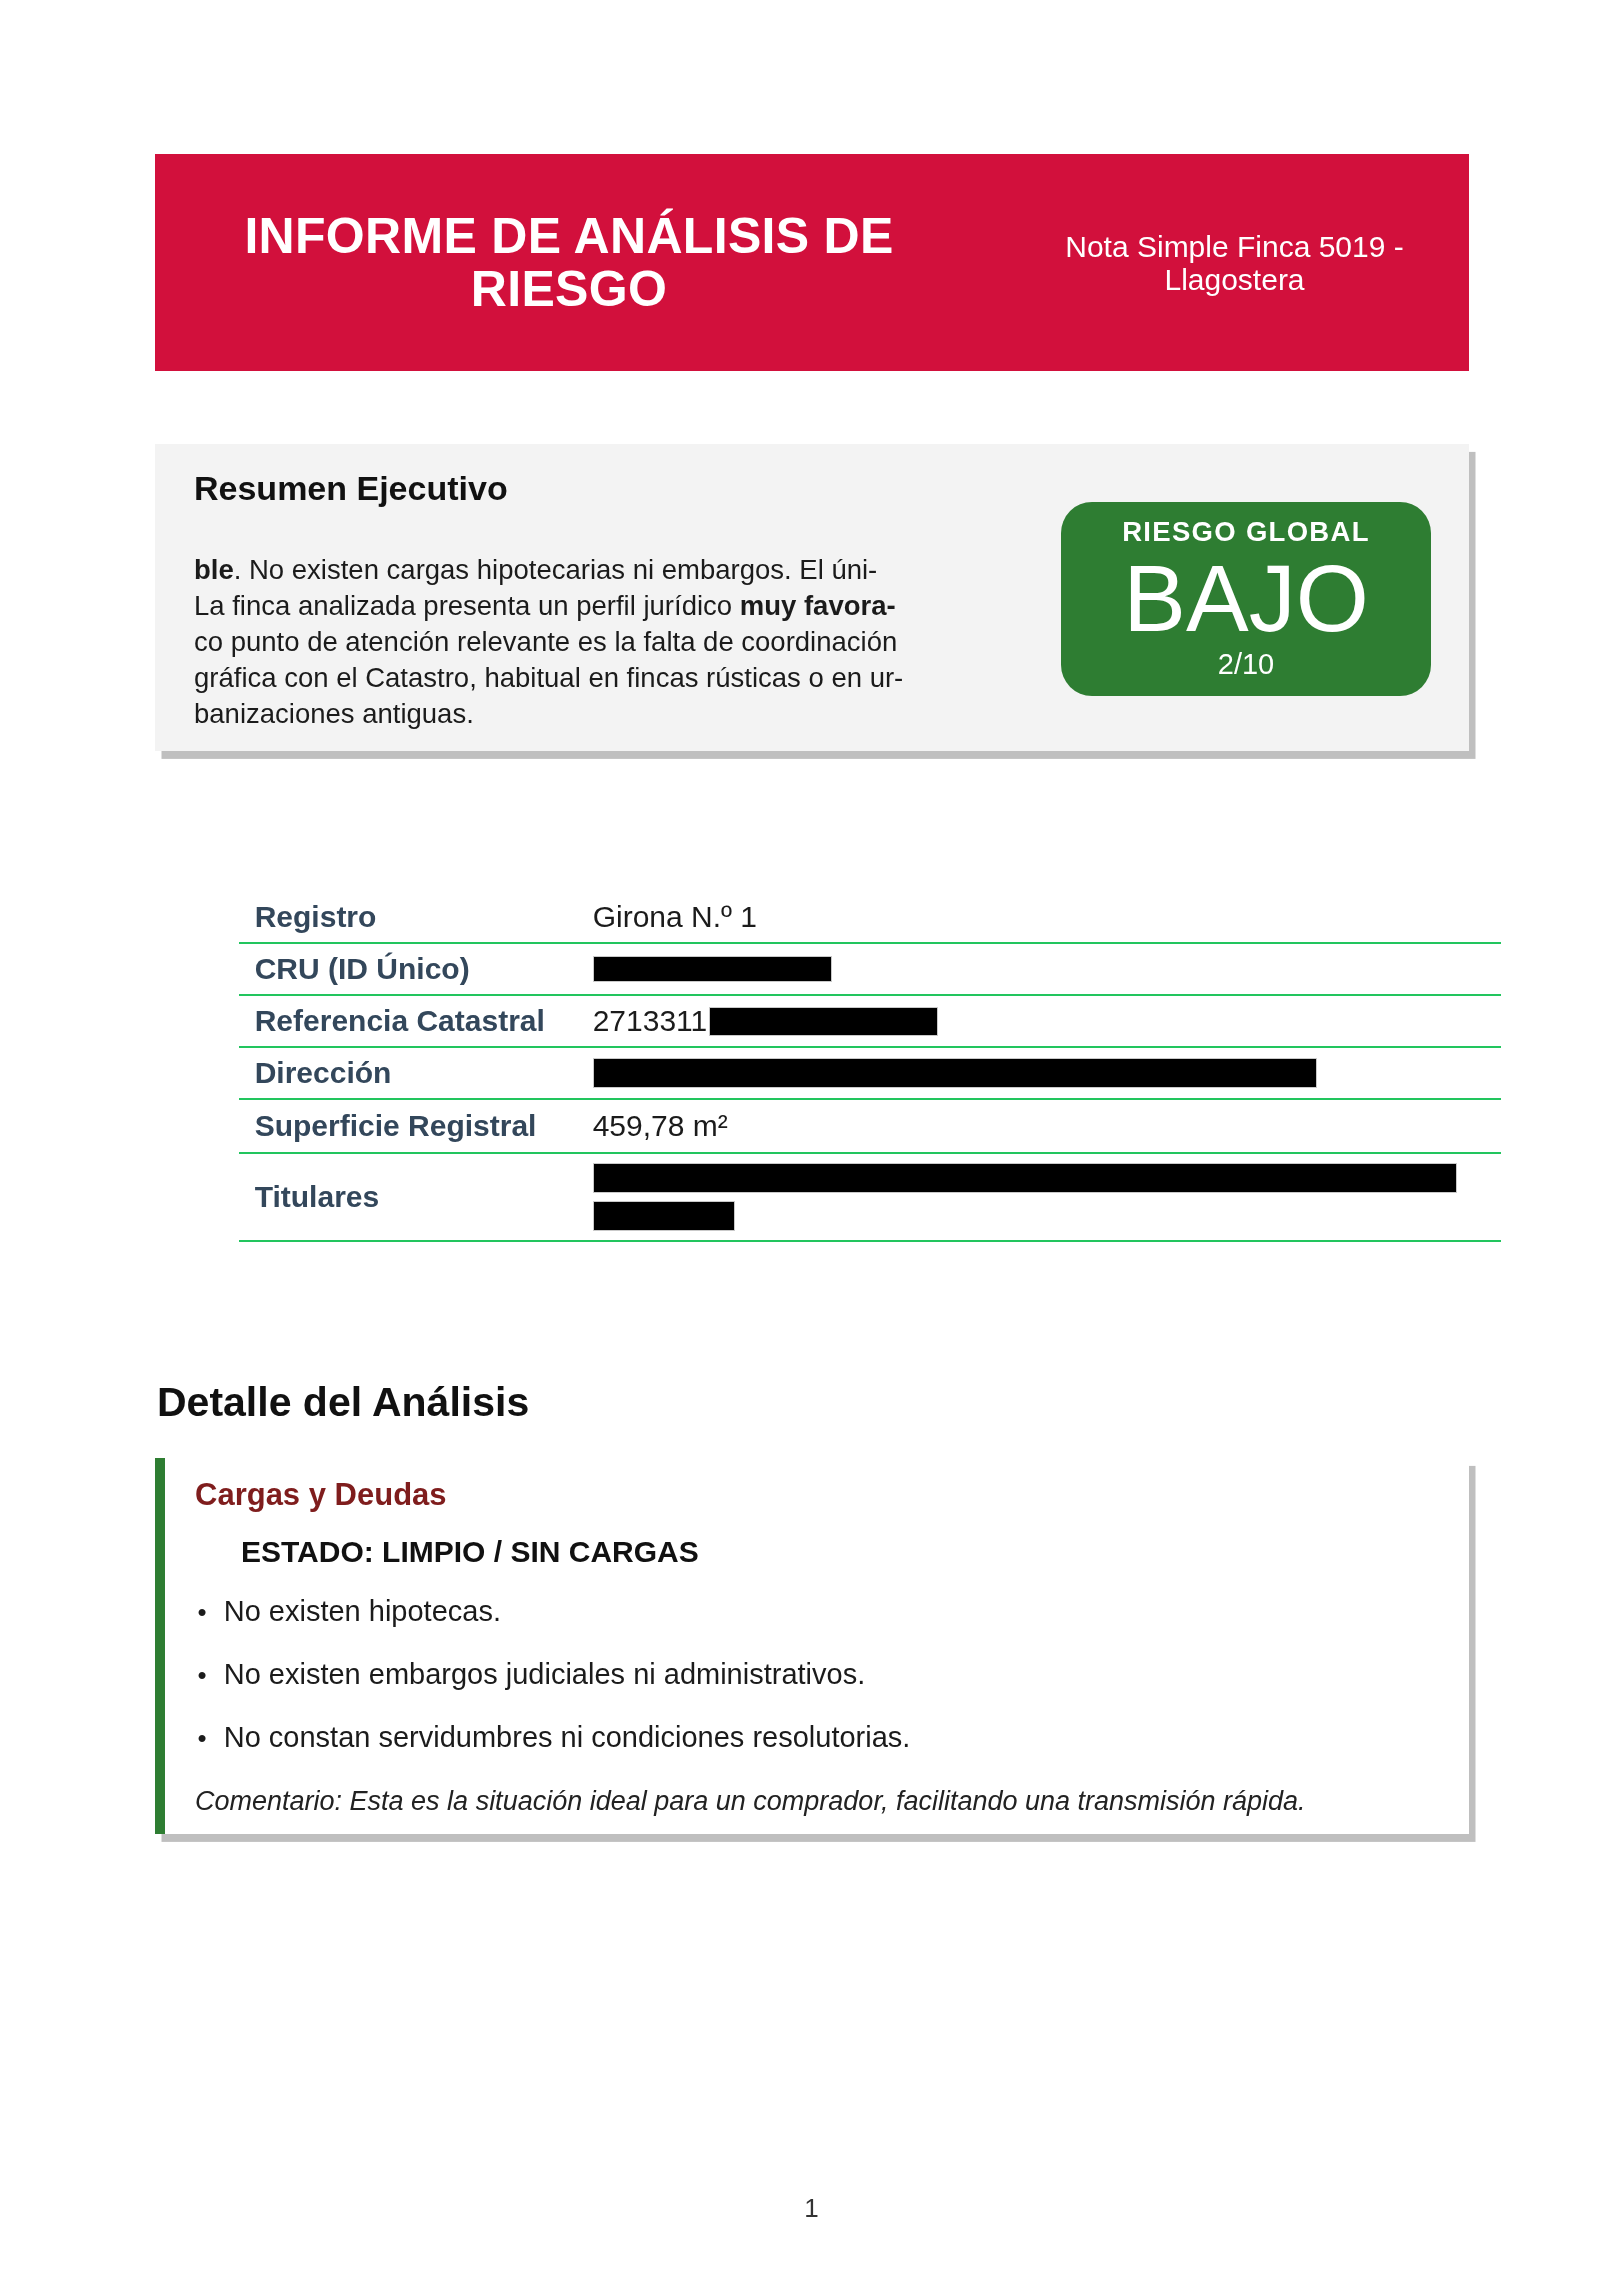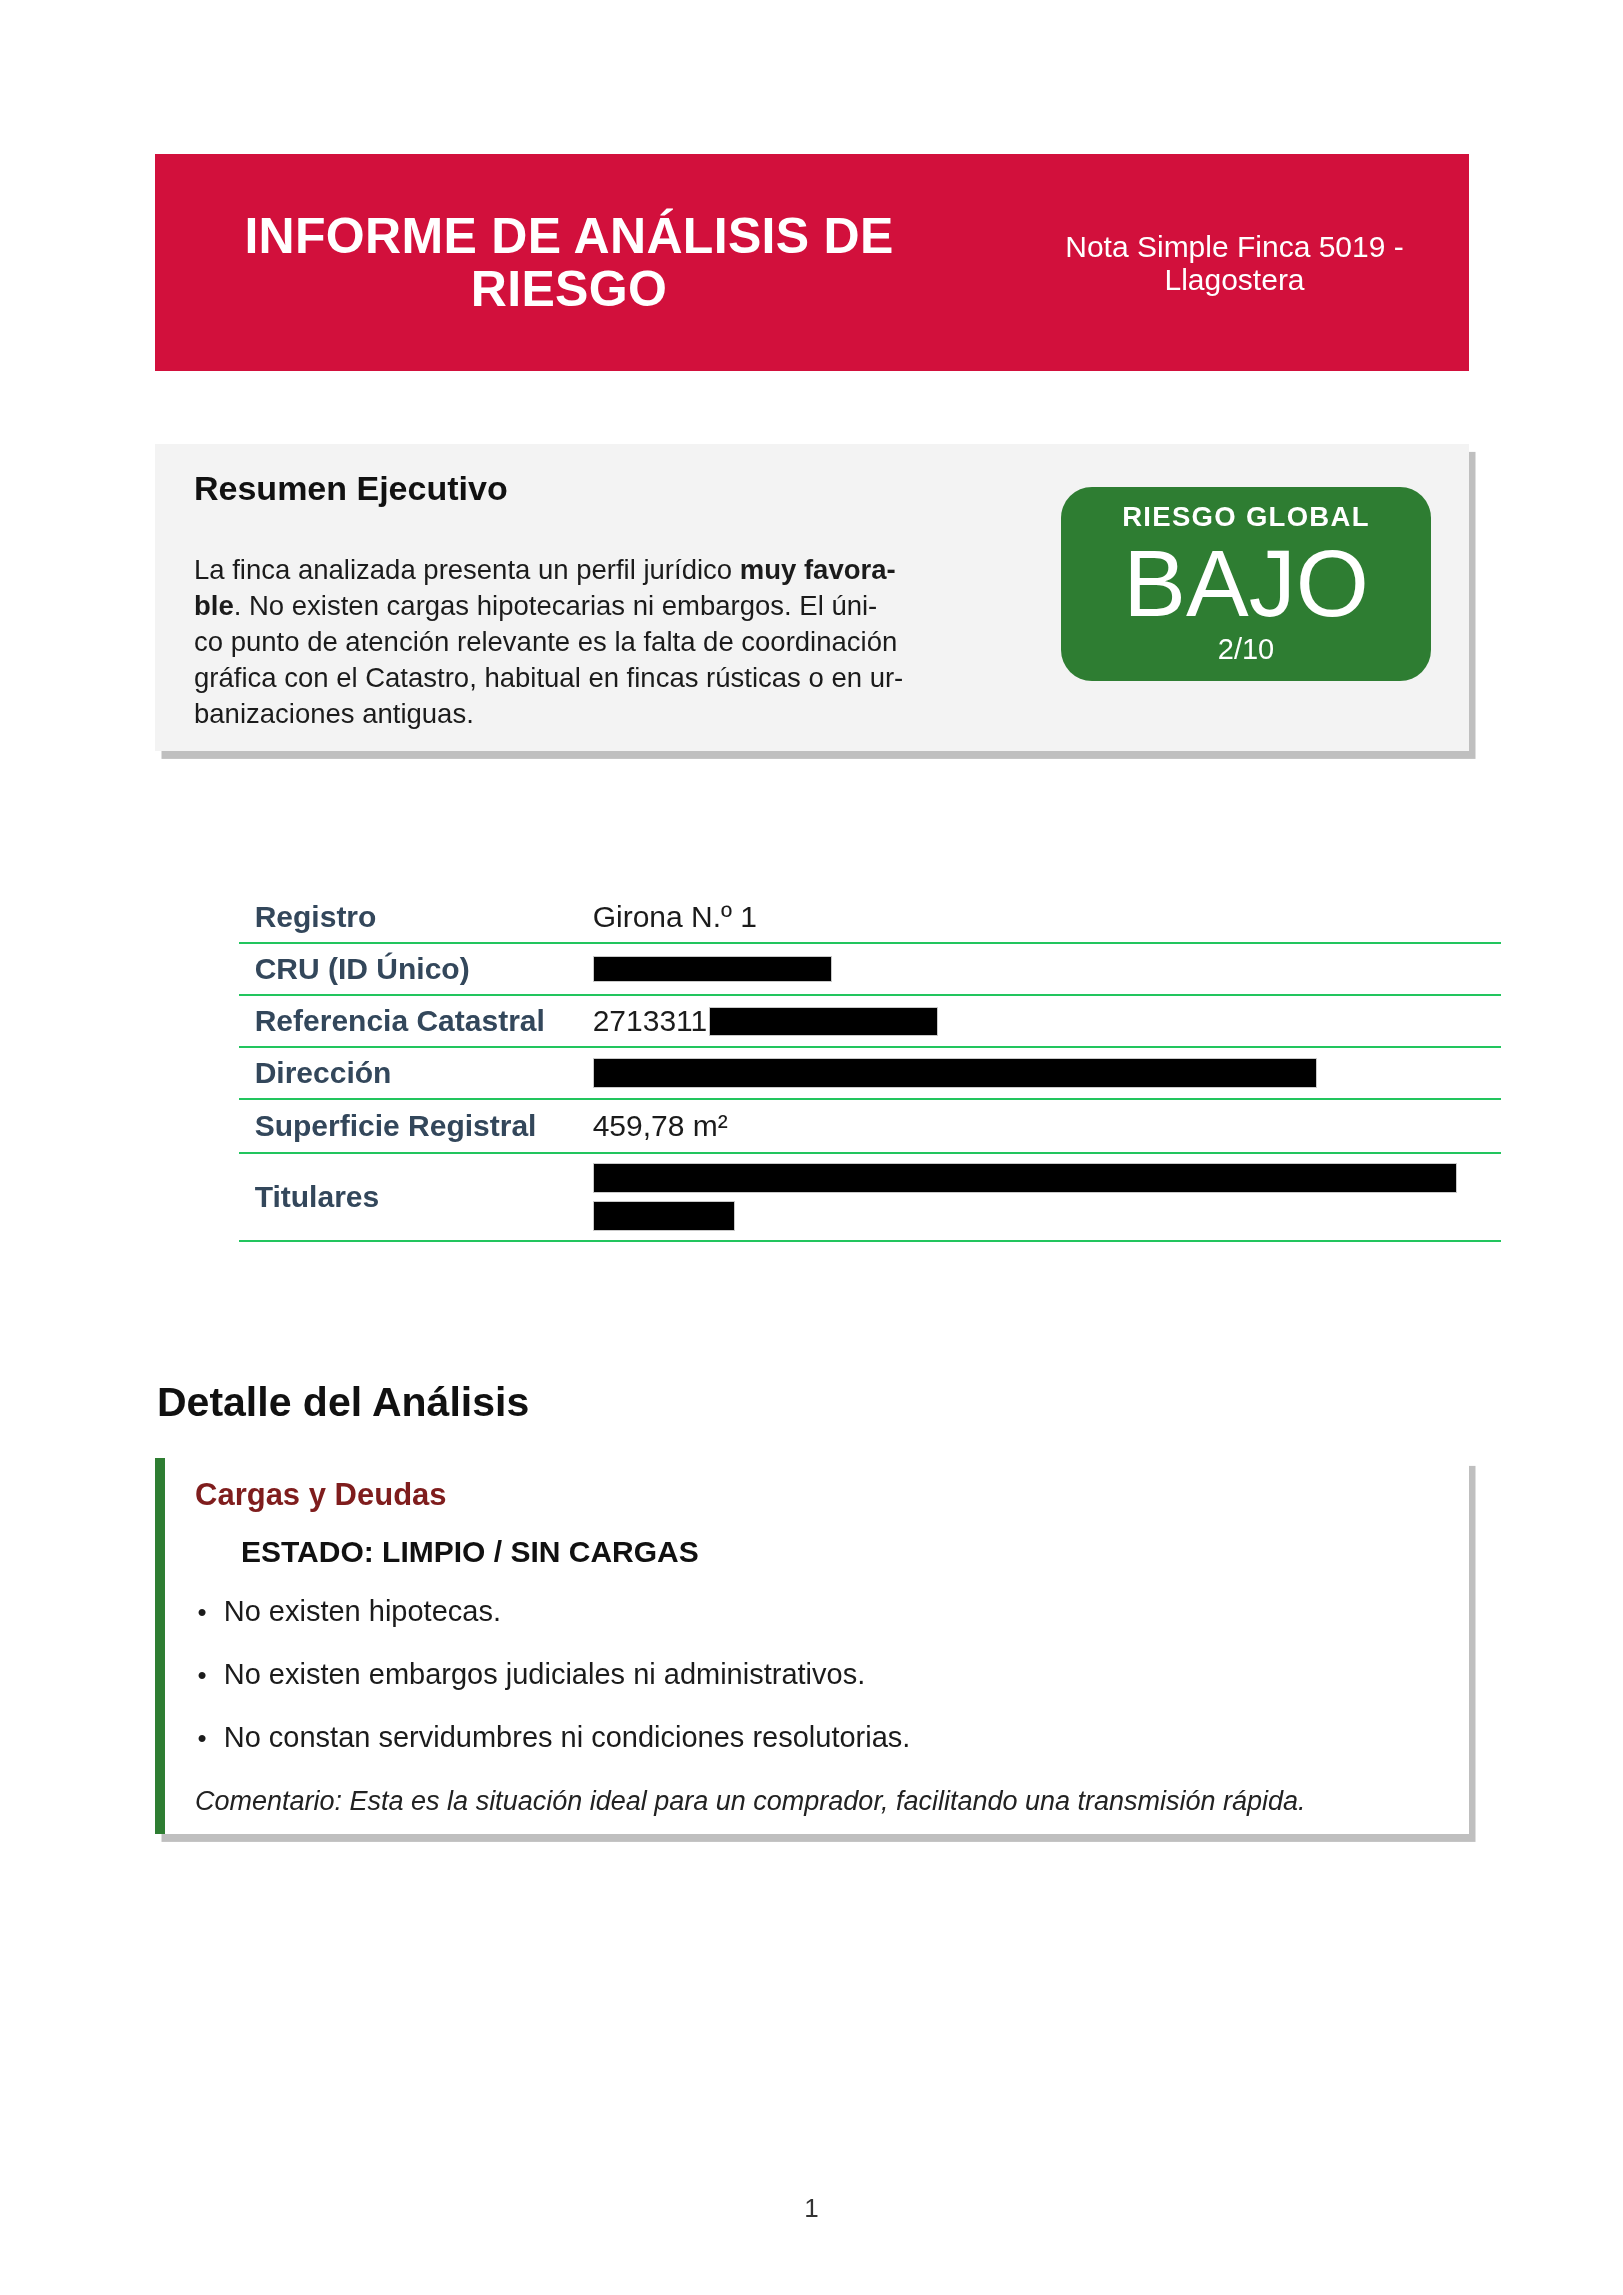--- a/index.html
+++ b/index.html
@@ -60,21 +60,21 @@
     width: 844px;
     font-size: 27.5px;
     line-height: 36px;
     color: #1b1b1b;
   }
   .jline { white-space: nowrap; }
   .jline b { font-weight: bold; }
 
   .risk-badge {
     position: absolute;
-    left: 906px; top: 43px;
+    left: 906px; top: 58px;
     width: 370px; height: 194px;
     background: #2E7D32;
     border-radius: 31px;
     color: #ffffff;
     display: flex;
     flex-direction: column;
     align-items: center;
     justify-content: center;
     gap: 6.5px;
     text-align: center;
@@ -191,22 +191,22 @@
 <div class="page">
 
   <header class="banner">
     <div class="banner-title">INFORME DE ANÁLISIS DE RIESGO</div>
     <div class="banner-subtitle">Nota Simple Finca 5019 - Llagostera</div>
   </header>
 
   <section class="summary">
     <h2 class="summary-title">Resumen Ejecutivo</h2>
     <div class="summary-para">
+      <div class="jline"><b>ble</b><span>. No existen cargas hipotecarias ni embargos. El úni-</span></div>
       <div class="jline"><span>La finca analizada presenta un perfil jurídico </span><b>muy favora-</b></div>
-      <div class="jline"><b>ble</b><span>. No existen cargas hipotecarias ni embargos. El úni-</span></div>
       <div class="jline">co punto de atención relevante es la falta de coordinación</div>
       <div class="jline">gráfica con el Catastro, habitual en fincas rústicas o en ur-</div>
       <div class="jline">banizaciones antiguas.</div>
     </div>
     <aside class="risk-badge">
       <div class="badge-label">RIESGO GLOBAL</div>
       <div class="badge-value">BAJO</div>
       <div class="badge-score">2/10</div>
     </aside>
   </section>

